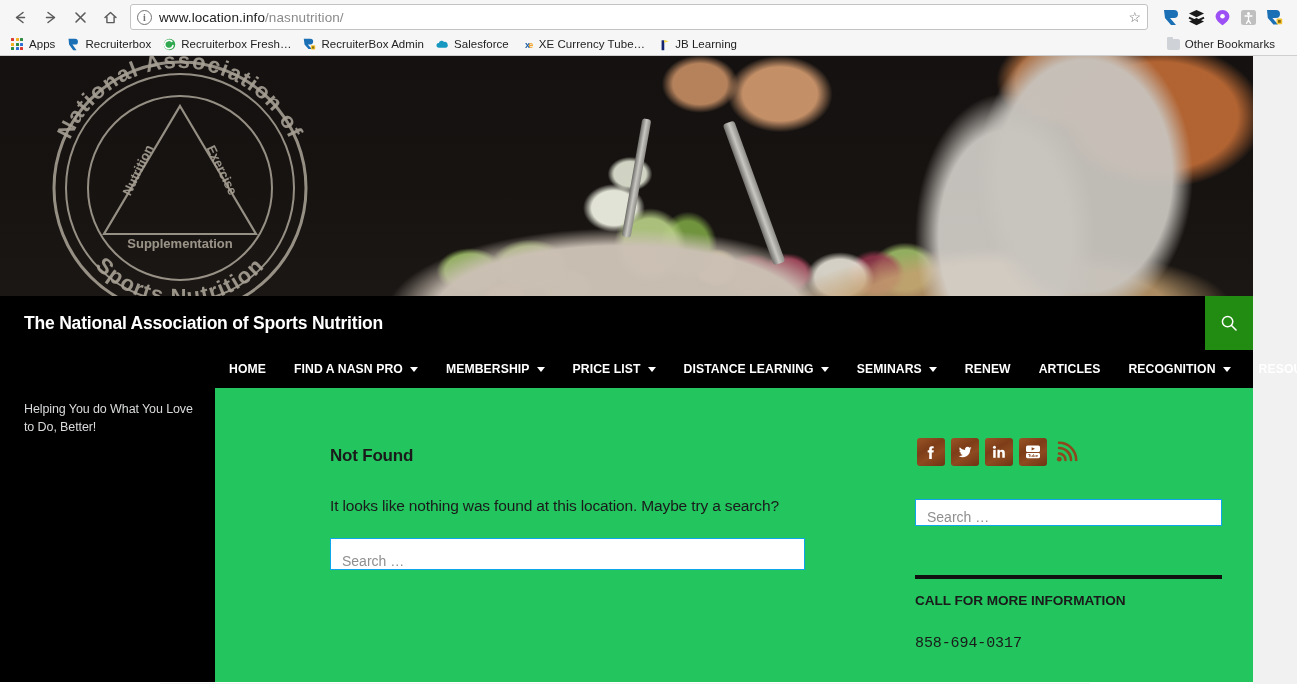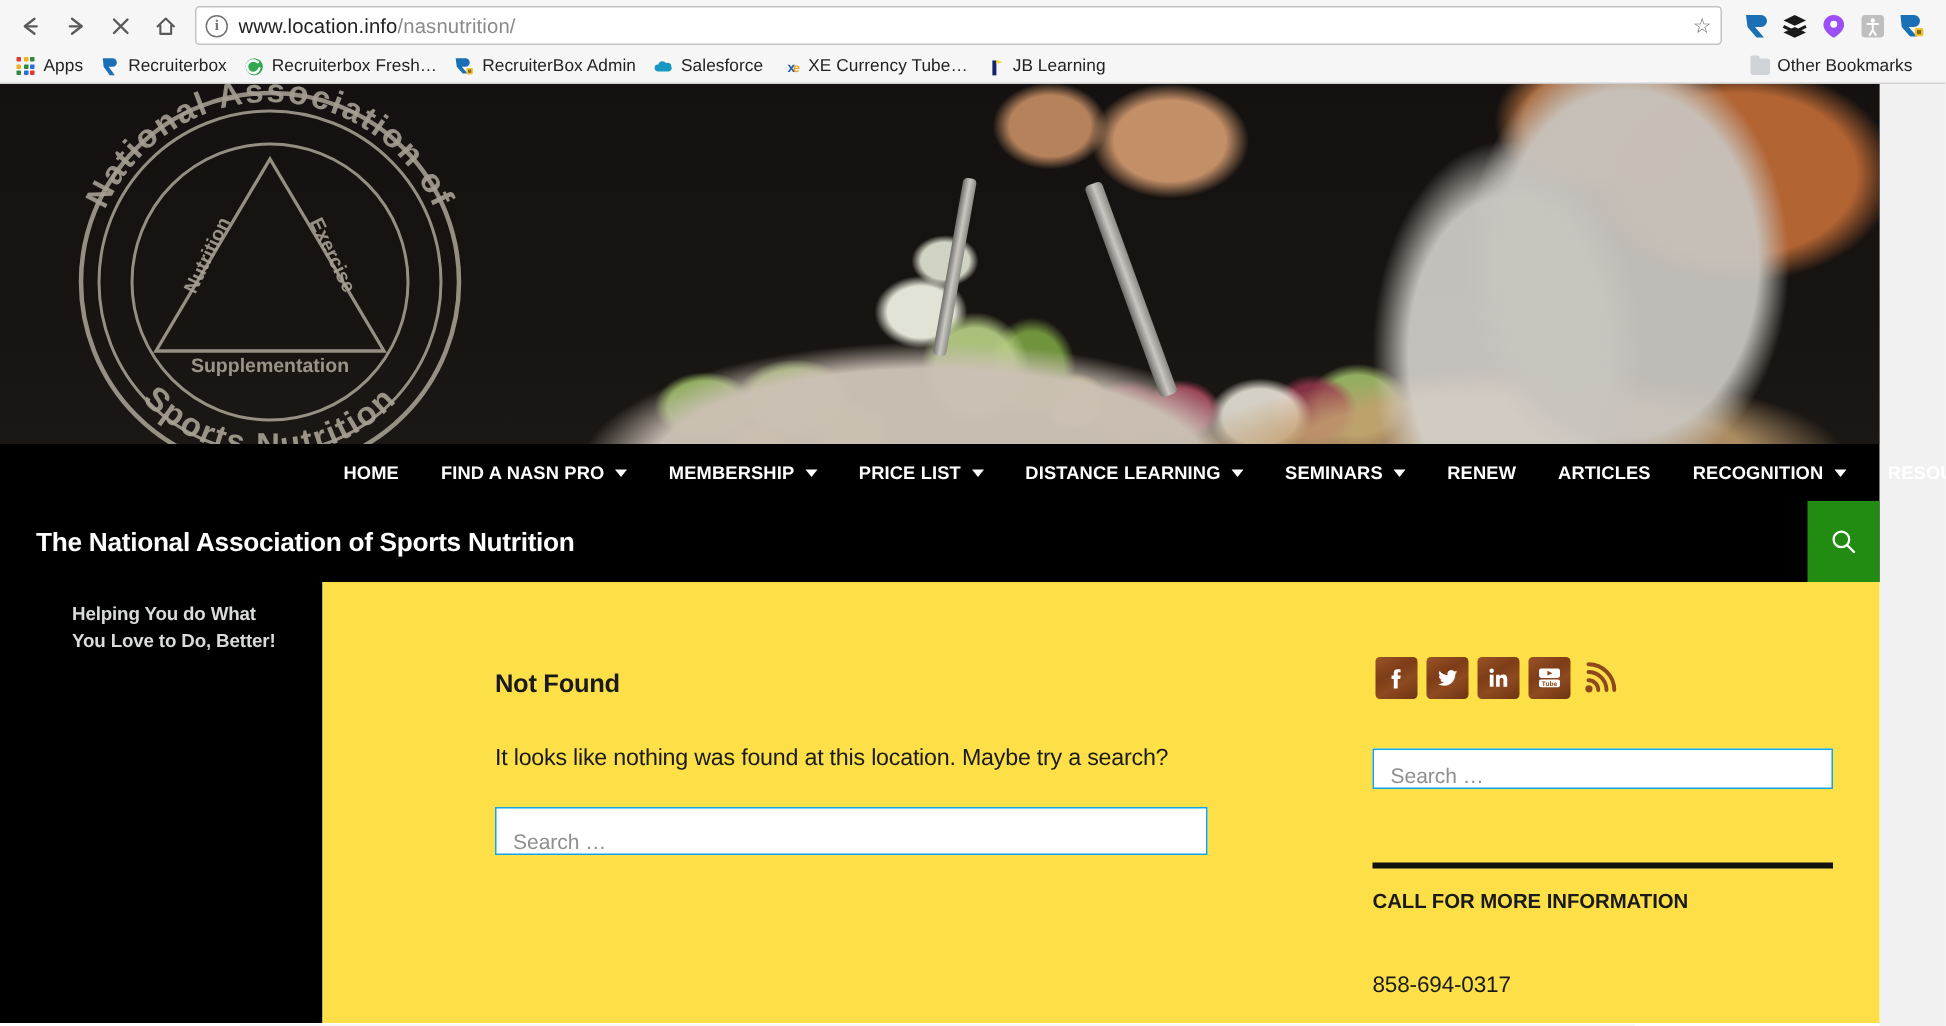--- a/index.html
+++ b/index.html
@@ -177,25 +177,25 @@
     display: block; flex: none;
   }
 
   
   #body-split { display: flex; width: 1253px; }
   #left-rail {
     width: 215px; flex: none; background: #000; min-height: 294px;
     padding: 12px 20px 0 24px;
   }
   #tagline {
-    color: #d9dadb; font-size: 12.5px; font-weight: bold;
-    line-height: 18px; letter-spacing: -.1px; margin-left: 24px;
+    color: #d9dadb; font-size: 12.5px; font-weight: normal;
+    line-height: 18px; letter-spacing: -.1px;
   }
   #content-area {
-    flex: 1; background: #fde047; display: flex; min-height: 294px;
+    flex: 1; background: #22c55e; display: flex; min-height: 294px;
     padding: 0;
   }
   #main-col { width: 700px; flex: none; padding: 58px 0 0 115px; }
   #page-title {
     font-size: 17px; font-weight: bold; color: #1a1a1a; letter-spacing: -.2px;
   }
   #not-found-text {
     font-size: 15.5px; color: #1a1a1a; margin-top: 31px; letter-spacing: -.15px;
   }
   .search-field {
@@ -214,21 +214,21 @@
     border-radius: 3px; color: #fff;
   }
   .social-ico.plain { background: none; border-radius: 0; }
   #sidebar-search { width: 307px; margin-top: 33px; height: 27px; }
   #sidebar-rule { width: 307px; height: 4px; background: #111; margin-top: 49px; }
   #call-heading {
     font-size: 13.6px; font-weight: bold; color: #1a1a1a;
     margin-top: 14px; letter-spacing: -.05px;
   }
   #phone-number {
-    font-size: 15px; color: #1a1a1a; margin-top: 40px; letter-spacing: -.1px;
+    font-size: 15px; color: #1a1a1a; margin-top: 27px; letter-spacing: -.1px; font-family: Liberation Mono, monospace;
   }
   #bottom-rule {
     position: absolute; left: 160px; bottom: 0; width: 930px;
     height: 1px; background: #f4f4f4;
   }
 </style>
 </head>
 <body>
 
 <div id="browser-chrome">
@@ -394,69 +394,69 @@
             </text>
             <text font-size="13">
               <textPath href="#arcEx" startOffset="50%" text-anchor="middle">Exercise</textPath>
             </text>
             <text x="160" y="200" text-anchor="middle" font-size="13">Supplementation</text>
           </g>
         </svg>
       </div>
     </div>
 
-    <div id="nav-bar">
-      <div id="nav-spacer"></div>
-      <div id="nav-menu">
-        <div class="nav-item">
-            <span>HOME</span>
-          </div>
-        <div class="nav-item">
-            <span>FIND A NASN PRO</span>
-            <span class="caret"></span>
-          </div>
-        <div class="nav-item">
-            <span>MEMBERSHIP</span>
-            <span class="caret"></span>
-          </div>
-        <div class="nav-item">
-            <span>PRICE LIST</span>
-            <span class="caret"></span>
-          </div>
-        <div class="nav-item">
-            <span>DISTANCE LEARNING</span>
-            <span class="caret"></span>
-          </div>
-        <div class="nav-item">
-            <span>SEMINARS</span>
-            <span class="caret"></span>
-          </div>
-        <div class="nav-item">
-            <span>RENEW</span>
-          </div>
-        <div class="nav-item">
-            <span>ARTICLES</span>
-          </div>
-        <div class="nav-item">
-            <span>RECOGNITION</span>
-            <span class="caret"></span>
-          </div>
-        <div class="nav-item">
-            <span>RESOURCES</span>
-          </div>
-      </div>
-    </div>
-
     <div id="site-header">
       <div id="site-title">The National Association of Sports Nutrition</div>
       <div id="header-search-btn">
         <svg width="20" height="20" viewBox="0 0 20 20">
           <circle cx="8.6" cy="8.6" r="5.2" fill="none" stroke="#fff" stroke-width="1.5"></circle>
           <path d="M12.5 12.5 L17 17" stroke="#fff" stroke-width="1.6" stroke-linecap="round"></path>
         </svg>
+      </div>
+    </div>
+
+    <div id="nav-bar">
+      <div id="nav-spacer"></div>
+      <div id="nav-menu">
+        <div class="nav-item">
+            <span>HOME</span>
+          </div>
+        <div class="nav-item">
+            <span>FIND A NASN PRO</span>
+            <span class="caret"></span>
+          </div>
+        <div class="nav-item">
+            <span>MEMBERSHIP</span>
+            <span class="caret"></span>
+          </div>
+        <div class="nav-item">
+            <span>PRICE LIST</span>
+            <span class="caret"></span>
+          </div>
+        <div class="nav-item">
+            <span>DISTANCE LEARNING</span>
+            <span class="caret"></span>
+          </div>
+        <div class="nav-item">
+            <span>SEMINARS</span>
+            <span class="caret"></span>
+          </div>
+        <div class="nav-item">
+            <span>RENEW</span>
+          </div>
+        <div class="nav-item">
+            <span>ARTICLES</span>
+          </div>
+        <div class="nav-item">
+            <span>RECOGNITION</span>
+            <span class="caret"></span>
+          </div>
+        <div class="nav-item">
+            <span>RESOURCES</span>
+          </div>
       </div>
     </div>
 
     <div id="body-split">
 
       <div id="left-rail">
         <div id="tagline">Helping You do What You Love to Do, Better!</div>
       </div>
 
       <div id="content-area">

